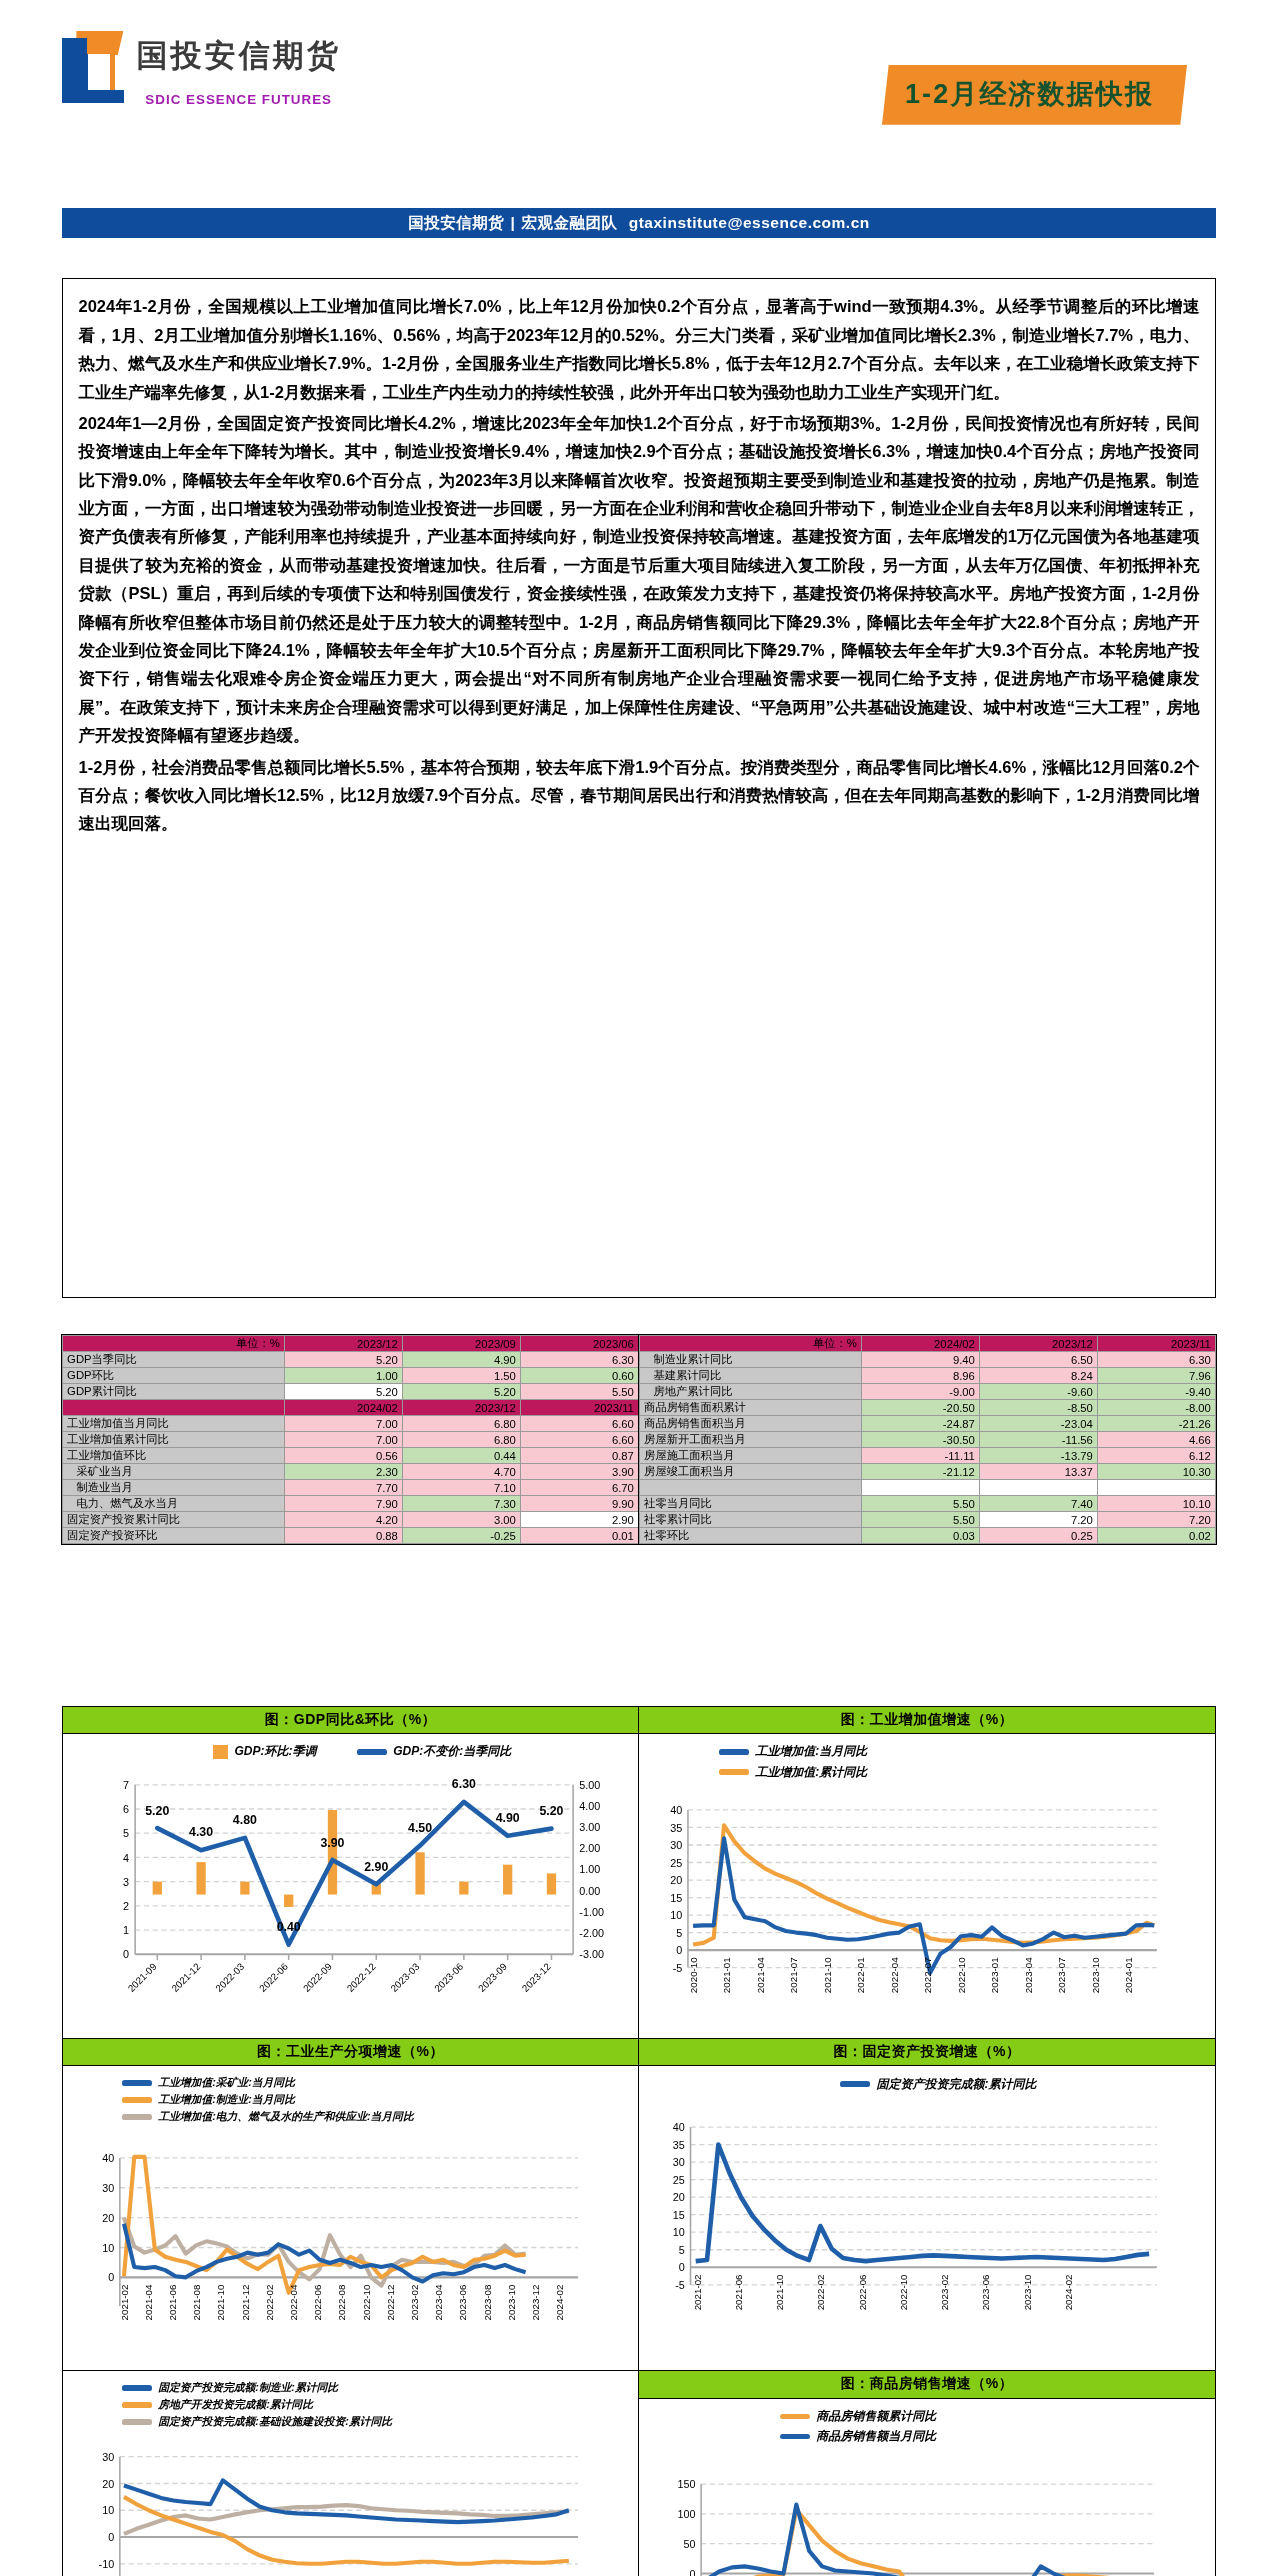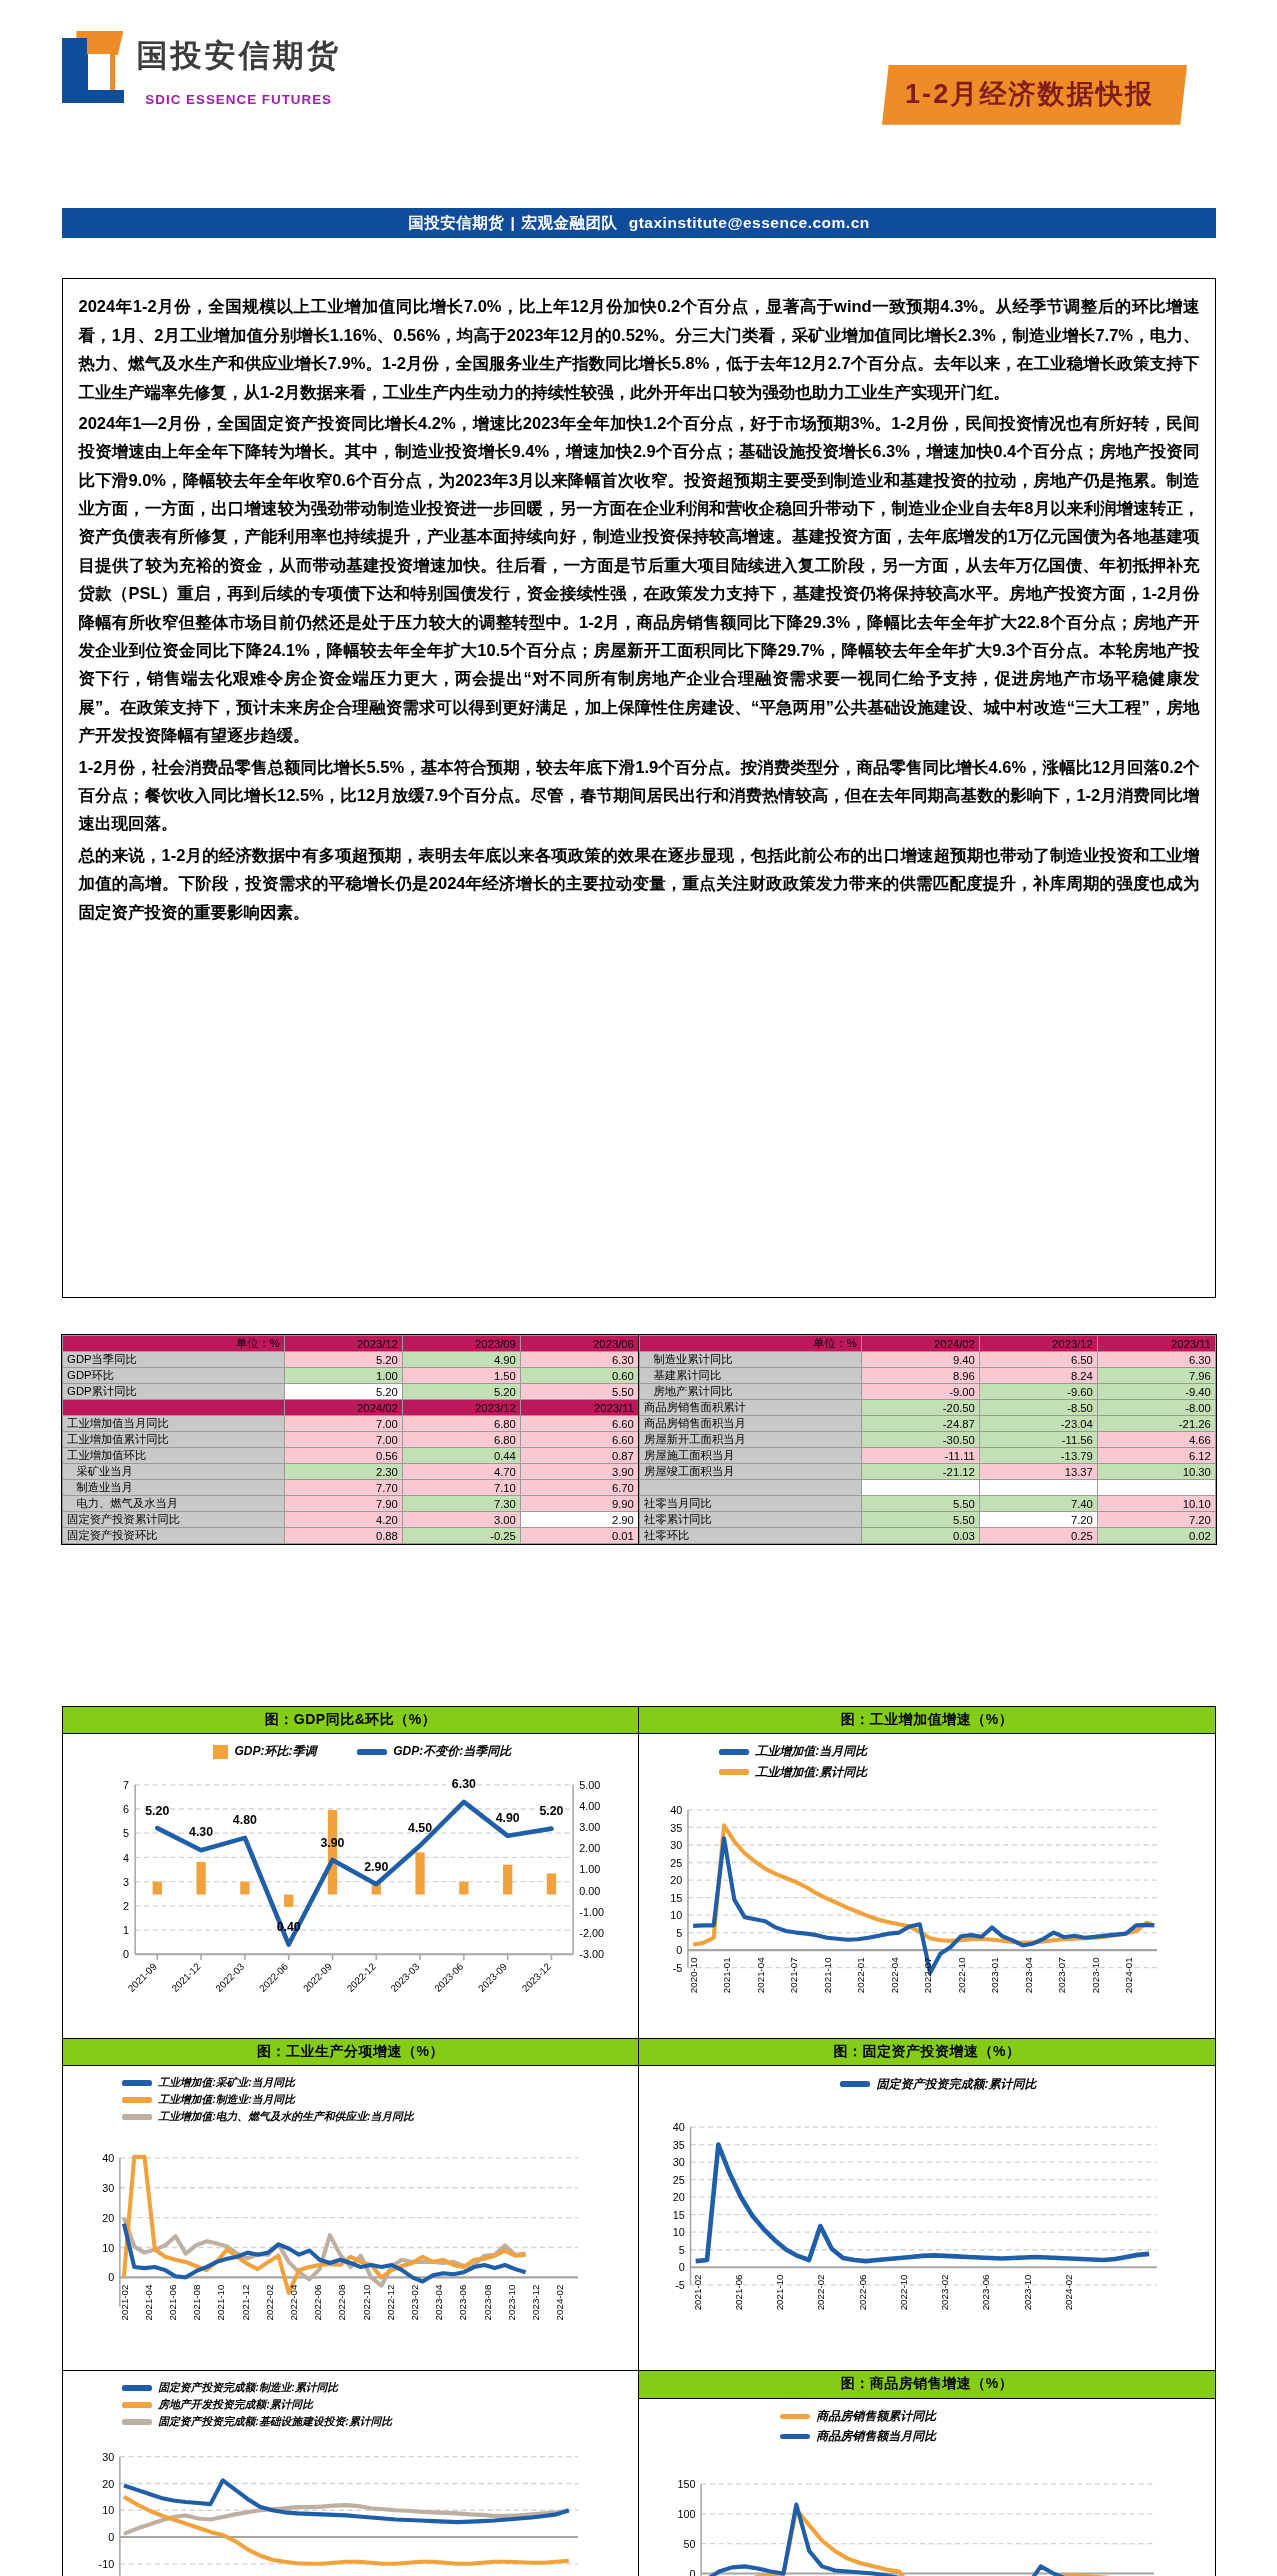--- a/index.html
+++ b/index.html
@@ -37,21 +37,21 @@
     position:absolute; left:47px; top:12.4px; width:6.2px; height:49px;
     background:#F08C28;
   }
   .logo-text-cn { font-size:31px; font-weight:bold; letter-spacing:3.1px; color:#3b3b3b; line-height:1; margin-top:9.3px;}
   .logo-text-en { font-size:13.4px; font-weight:bold; letter-spacing:1px; color:#a21caf; margin-top:21px; }
   .date-line {
     margin-top:11.3px; font-size:24px; font-weight:bold; color:#0F4C9C; letter-spacing:1px;
   }
   .title-badge {
     position:absolute; right:91px; top:65px;
-    background:#F08C28; color:#7f1d1d;
+    background:#F08C28; color:#14532d;
     font-size:27px; font-weight:bold; letter-spacing:2.1px;
     padding:11.3px 33px 12.4px 23px;
     clip-path: polygon(2.2% 0, 100% 0, 97.8% 100%, 0 100%);
   }
   .blue-bar {
     position:absolute; left:62px; right:62px; top:208px; height:30px;
     background:#0F4C9C; color:#fff;
     display:flex; align-items:center; justify-content:center;
     font-size:15.5px; font-weight:bold; letter-spacing:0.5px;
   }
@@ -150,21 +150,20 @@
     <span>宏观金融团队</span>
     <span style="width:11.3px"></span>
     <span>gtaxinstitute@essence.com.cn</span>
   </div>
 </div>
 
 <div class="textbox">
   <p>2024年1-2月份，全国规模以上工业增加值同比增长7.0%，比上年12月份加快0.2个百分点，显著高于wind一致预期4.3%。从经季节调整后的环比增速看，1月、2月工业增加值分别增长1.16%、0.56%，均高于2023年12月的0.52%。分三大门类看，采矿业增加值同比增长2.3%，制造业增长7.7%，电力、热力、燃气及水生产和供应业增长7.9%。1-2月份，全国服务业生产指数同比增长5.8%，低于去年12月2.7个百分点。去年以来，在工业稳增长政策支持下工业生产端率先修复，从1-2月数据来看，工业生产内生动力的持续性较强，此外开年出口较为强劲也助力工业生产实现开门红。</p>
   <p>2024年1—2月份，全国固定资产投资同比增长4.2%，增速比2023年全年加快1.2个百分点，好于市场预期3%。1-2月份，民间投资情况也有所好转，民间投资增速由上年全年下降转为增长。其中，制造业投资增长9.4%，增速加快2.9个百分点；基础设施投资增长6.3%，增速加快0.4个百分点；房地产投资同比下滑9.0%，降幅较去年全年收窄0.6个百分点，为2023年3月以来降幅首次收窄。投资超预期主要受到制造业和基建投资的拉动，房地产仍是拖累。制造业方面，一方面，出口增速较为强劲带动制造业投资进一步回暖，另一方面在企业利润和营收企稳回升带动下，制造业企业自去年8月以来利润增速转正，资产负债表有所修复，产能利用率也持续提升，产业基本面持续向好，制造业投资保持较高增速。基建投资方面，去年底增发的1万亿元国债为各地基建项目提供了较为充裕的资金，从而带动基建投资增速加快。往后看，一方面是节后重大项目陆续进入复工阶段，另一方面，从去年万亿国债、年初抵押补充贷款（PSL）重启，再到后续的专项债下达和特别国债发行，资金接续性强，在政策发力支持下，基建投资仍将保持较高水平。房地产投资方面，1-2月份降幅有所收窄但整体市场目前仍然还是处于压力较大的调整转型中。1-2月，商品房销售额同比下降29.3%，降幅比去年全年扩大22.8个百分点；房地产开发企业到位资金同比下降24.1%，降幅较去年全年扩大10.5个百分点；房屋新开工面积同比下降29.7%，降幅较去年全年扩大9.3个百分点。本轮房地产投资下行，销售端去化艰难令房企资金端压力更大，两会提出“对不同所有制房地产企业合理融资需求要一视同仁给予支持，促进房地产市场平稳健康发展”。在政策支持下，预计未来房企合理融资需求可以得到更好满足，加上保障性住房建设、“平急两用”公共基础设施建设、城中村改造“三大工程”，房地产开发投资降幅有望逐步趋缓。</p>
   <p>1-2月份，社会消费品零售总额同比增长5.5%，基本符合预期，较去年底下滑1.9个百分点。按消费类型分，商品零售同比增长4.6%，涨幅比12月回落0.2个百分点；餐饮收入同比增长12.5%，比12月放缓7.9个百分点。尽管，春节期间居民出行和消费热情较高，但在去年同期高基数的影响下，1-2月消费同比增速出现回落。</p>
-  <p>总的来说，1-2月的经济数据中有多项超预期，表明去年底以来各项政策的效果在逐步显现，包括此前公布的出口增速超预期也带动了制造业投资和工业增加值的高增。下阶段，投资需求的平稳增长仍是2024年经济增长的主要拉动变量，重点关注财政政策发力带来的供需匹配度提升，补库周期的强度也成为固定资产投资的重要影响因素。</p>
 </div>
 
 <div class="tablewrap">
   <table class="dt left tbl-outline">
     <colgroup>
         <col style="width:222px">
         <col style="width:118px">
         <col style="width:118px">
         <col style="width:118px">
       </colgroup>

